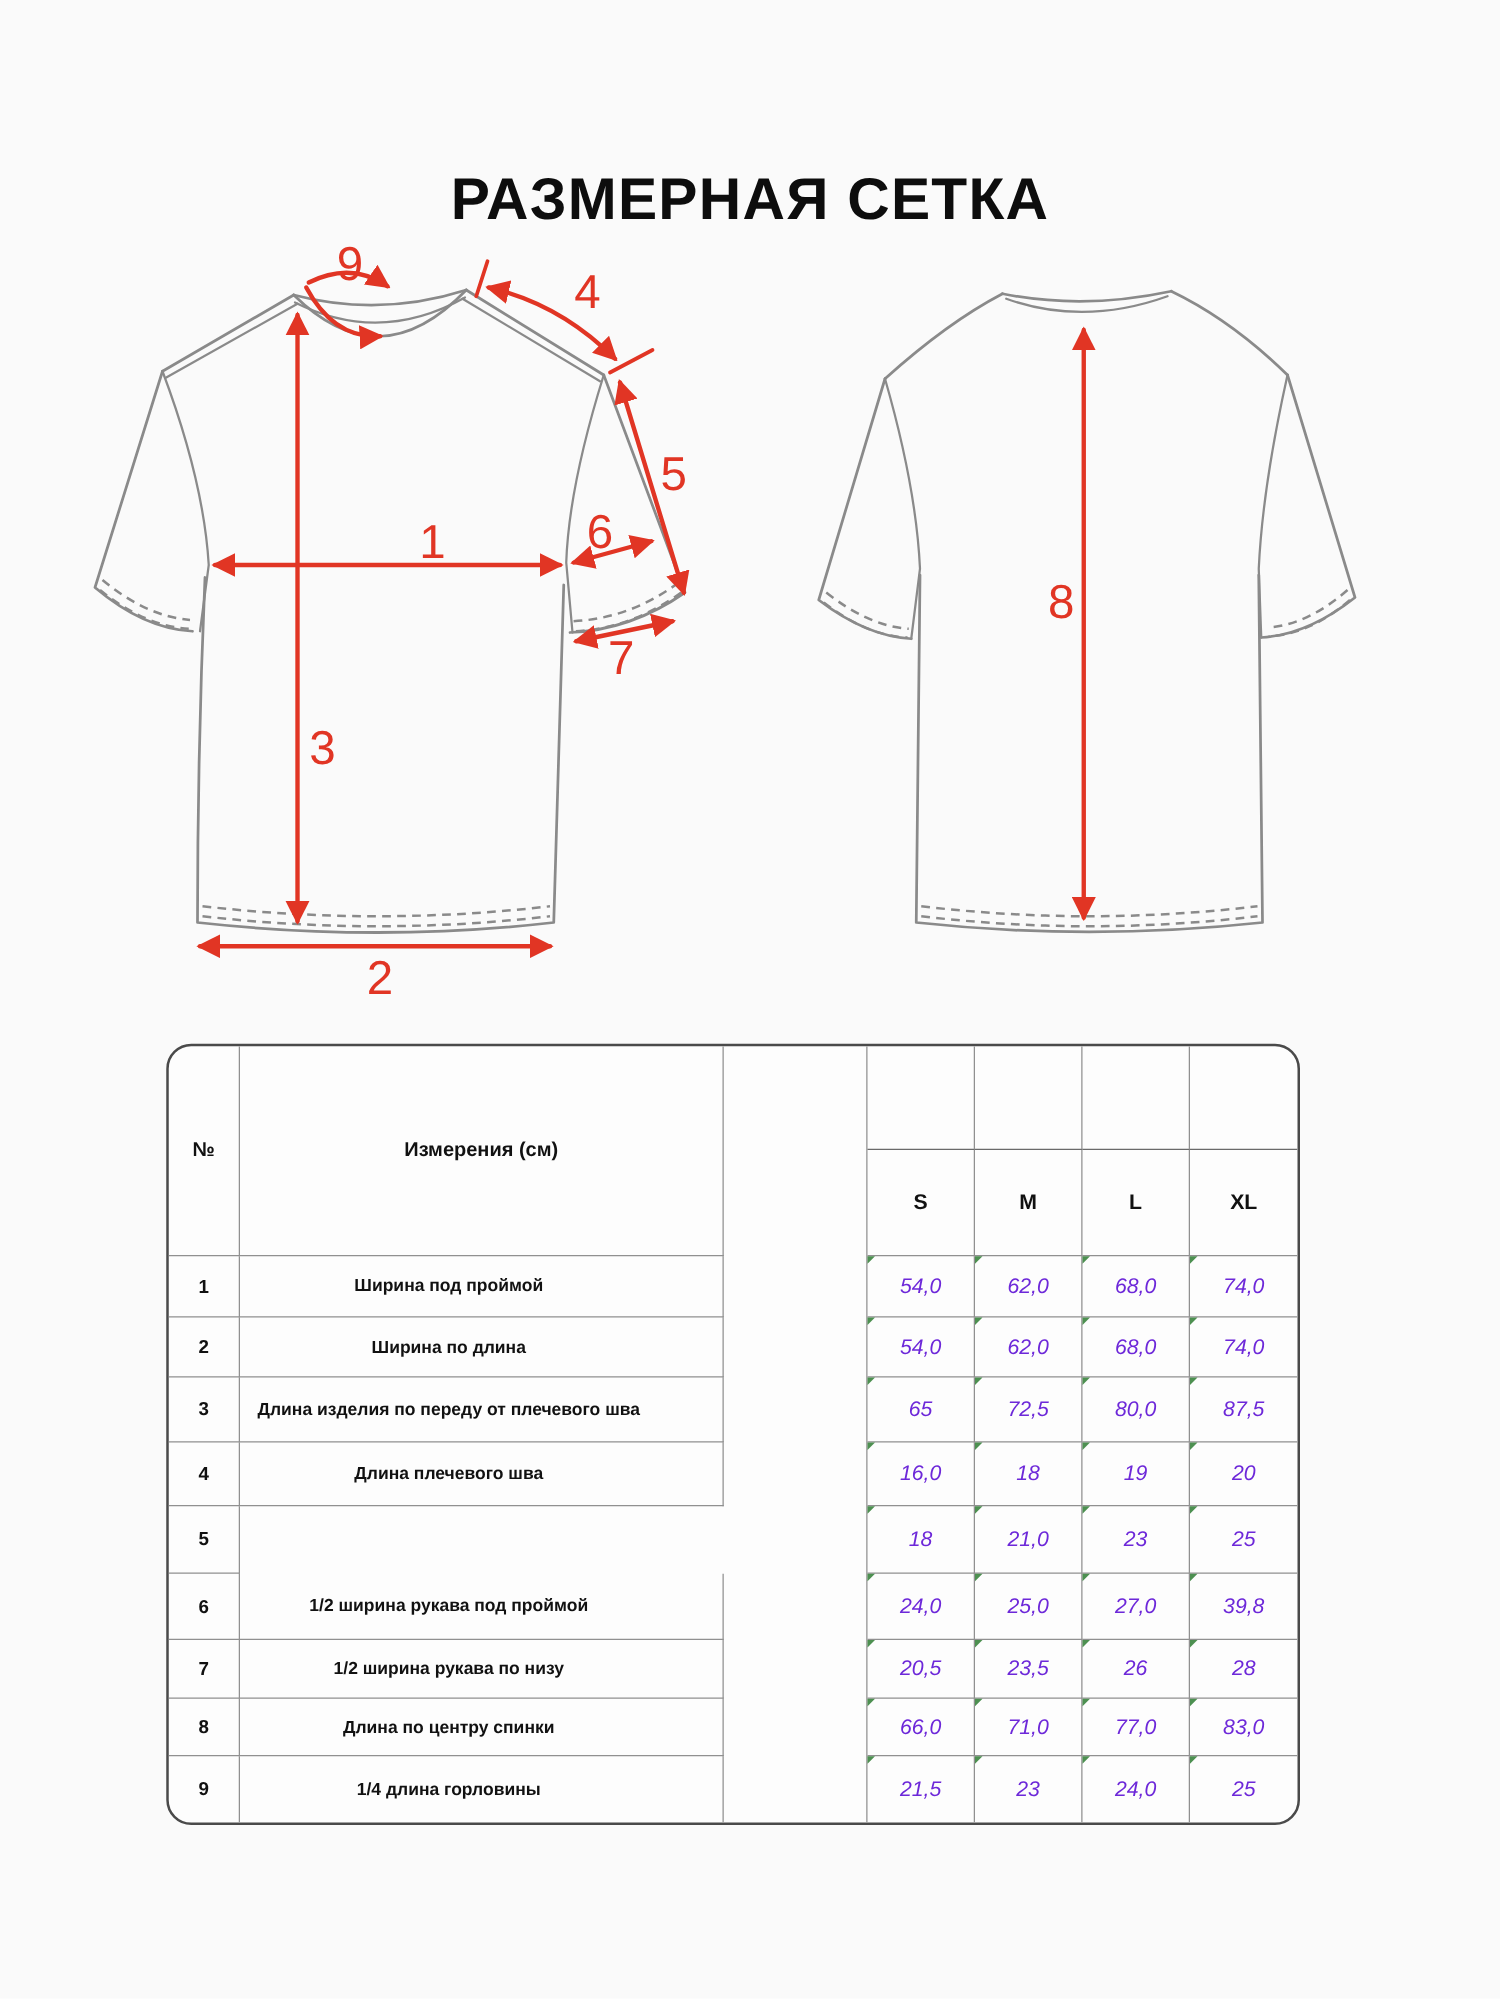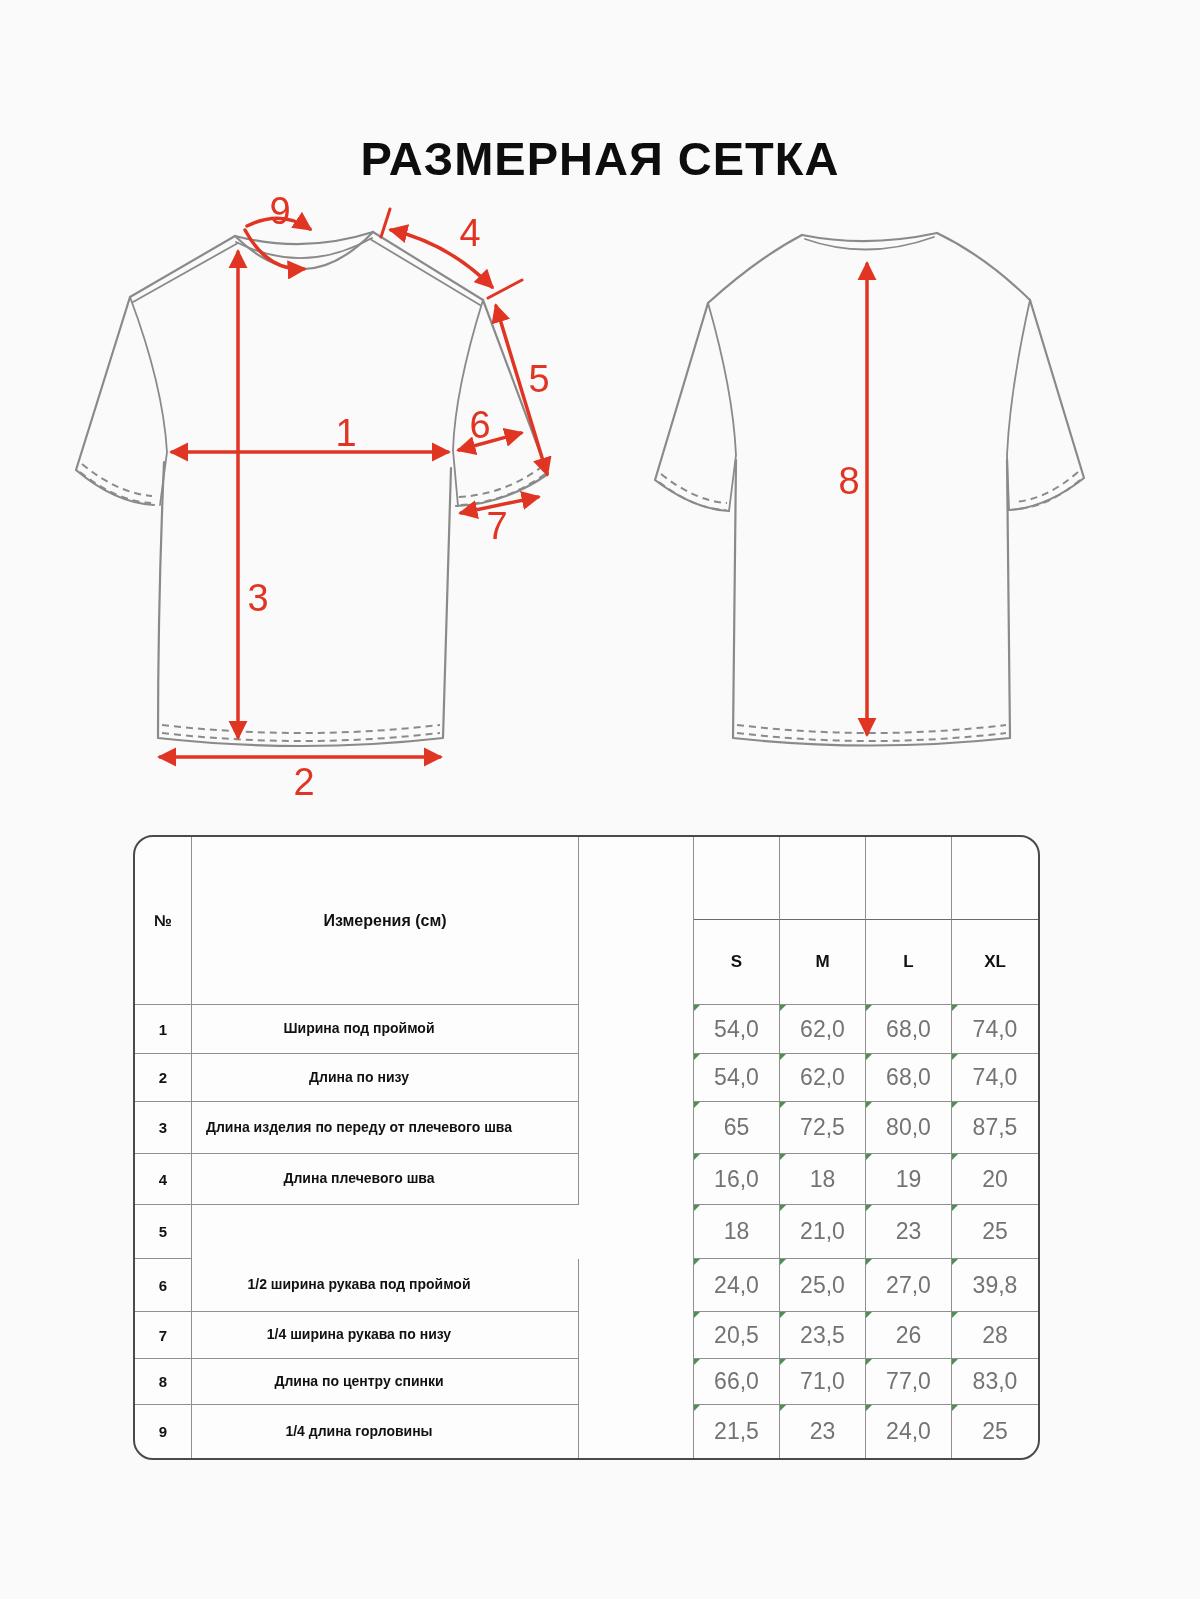--- a/index.html
+++ b/index.html
@@ -43,21 +43,21 @@
     overflow:hidden;
   }
   .t>div{position:relative;display:flex;align-items:center;justify-content:center;}
   .br{border-right:1px solid var(--grid-line);}
   .bb{border-bottom:1px solid var(--grid-line);}
   .bbd{border-bottom:1px solid #6a6a6a;}
   .hd{font-weight:700;font-size:16px;}
   .sz{font-weight:700;font-size:17px;}
   .rn{font-weight:700;font-size:15px;}
   .rd{justify-content:flex-start;text-align:right;font-weight:700;font-size:14px;line-height:1.25;padding:0 64px 0 12px;}
-  .rv{font-size:23px;font-weight:400;color:#737373;}
+  .rv{font-size:17px;font-weight:400;color:#6d28d9;font-style:italic;}
   .gm::after{
     content:"";position:absolute;top:0;left:0;width:0;height:0;
     border-top:6px solid var(--marker-green);border-right:6px solid transparent;opacity:.85;
   }
   .numh{grid-area:1/1/3/2}.desch{grid-area:1/2/3/3}.gapc{grid-area:1/3/12/4}
   .e1{grid-area:1/4}.e2{grid-area:1/5}.e3{grid-area:1/6}.e4{grid-area:1/7}
   .h1{grid-area:2/4}.h2{grid-area:2/5}.h3{grid-area:2/6}.h4{grid-area:2/7}
   .c1{grid-column:1}.c2{grid-column:2}.c4{grid-column:4}.c5{grid-column:5}.c6{grid-column:6}.c7{grid-column:7}
   .r3{grid-row:3}.r4{grid-row:4}.r5{grid-row:5}.r6{grid-row:6}.r7{grid-row:7}
   .r8{grid-row:8}.r9{grid-row:9}.r10{grid-row:10}.r11{grid-row:11}
@@ -197,21 +197,21 @@
     <div class="h4 bb sz">XL</div>
 
     <div class="r3 c1 br bb rn">1</div>
     <div class="r3 c2 br bb rd">Ширина под проймой</div>
     <div class="r3 c4 br bb rv gm">54,0</div>
     <div class="r3 c5 br bb rv gm">62,0</div>
     <div class="r3 c6 br bb rv gm">68,0</div>
     <div class="r3 c7 bb rv gm">74,0</div>
 
     <div class="r4 c1 br bb rn">2</div>
-    <div class="r4 c2 br bb rd">Длина по низу</div>
+    <div class="r4 c2 br bb rd">Ширина по длина</div>
     <div class="r4 c4 br bb rv gm">54,0</div>
     <div class="r4 c5 br bb rv gm">62,0</div>
     <div class="r4 c6 br bb rv gm">68,0</div>
     <div class="r4 c7 bb rv gm">74,0</div>
 
     <div class="r5 c1 br bb rn">3</div>
     <div class="r5 c2 br bb rd">Длина изделия по переду от плечевого шва</div>
     <div class="r5 c4 br bb rv gm">65</div>
     <div class="r5 c5 br bb rv gm">72,5</div>
     <div class="r5 c6 br bb rv gm">80,0</div>
@@ -231,21 +231,21 @@
     <div class="r7 c7 bb rv gm">25</div>
 
     <div class="r8 c1 br bb rn">6</div>
     <div class="r8 c2 br bb rd">1/2 ширина рукава под проймой</div>
     <div class="r8 c4 br bb rv gm">24,0</div>
     <div class="r8 c5 br bb rv gm">25,0</div>
     <div class="r8 c6 br bb rv gm">27,0</div>
     <div class="r8 c7 bb rv gm">39,8</div>
 
     <div class="r9 c1 br bb rn">7</div>
-    <div class="r9 c2 br bb rd">1/4 ширина рукава по низу</div>
+    <div class="r9 c2 br bb rd">1/2 ширина рукава по низу</div>
     <div class="r9 c4 br bb rv gm">20,5</div>
     <div class="r9 c5 br bb rv gm">23,5</div>
     <div class="r9 c6 br bb rv gm">26</div>
     <div class="r9 c7 bb rv gm">28</div>
 
     <div class="r10 c1 br bb rn">8</div>
     <div class="r10 c2 br bb rd">Длина по центру спинки</div>
     <div class="r10 c4 br bb rv gm">66,0</div>
     <div class="r10 c5 br bb rv gm">71,0</div>
     <div class="r10 c6 br bb rv gm">77,0</div>

